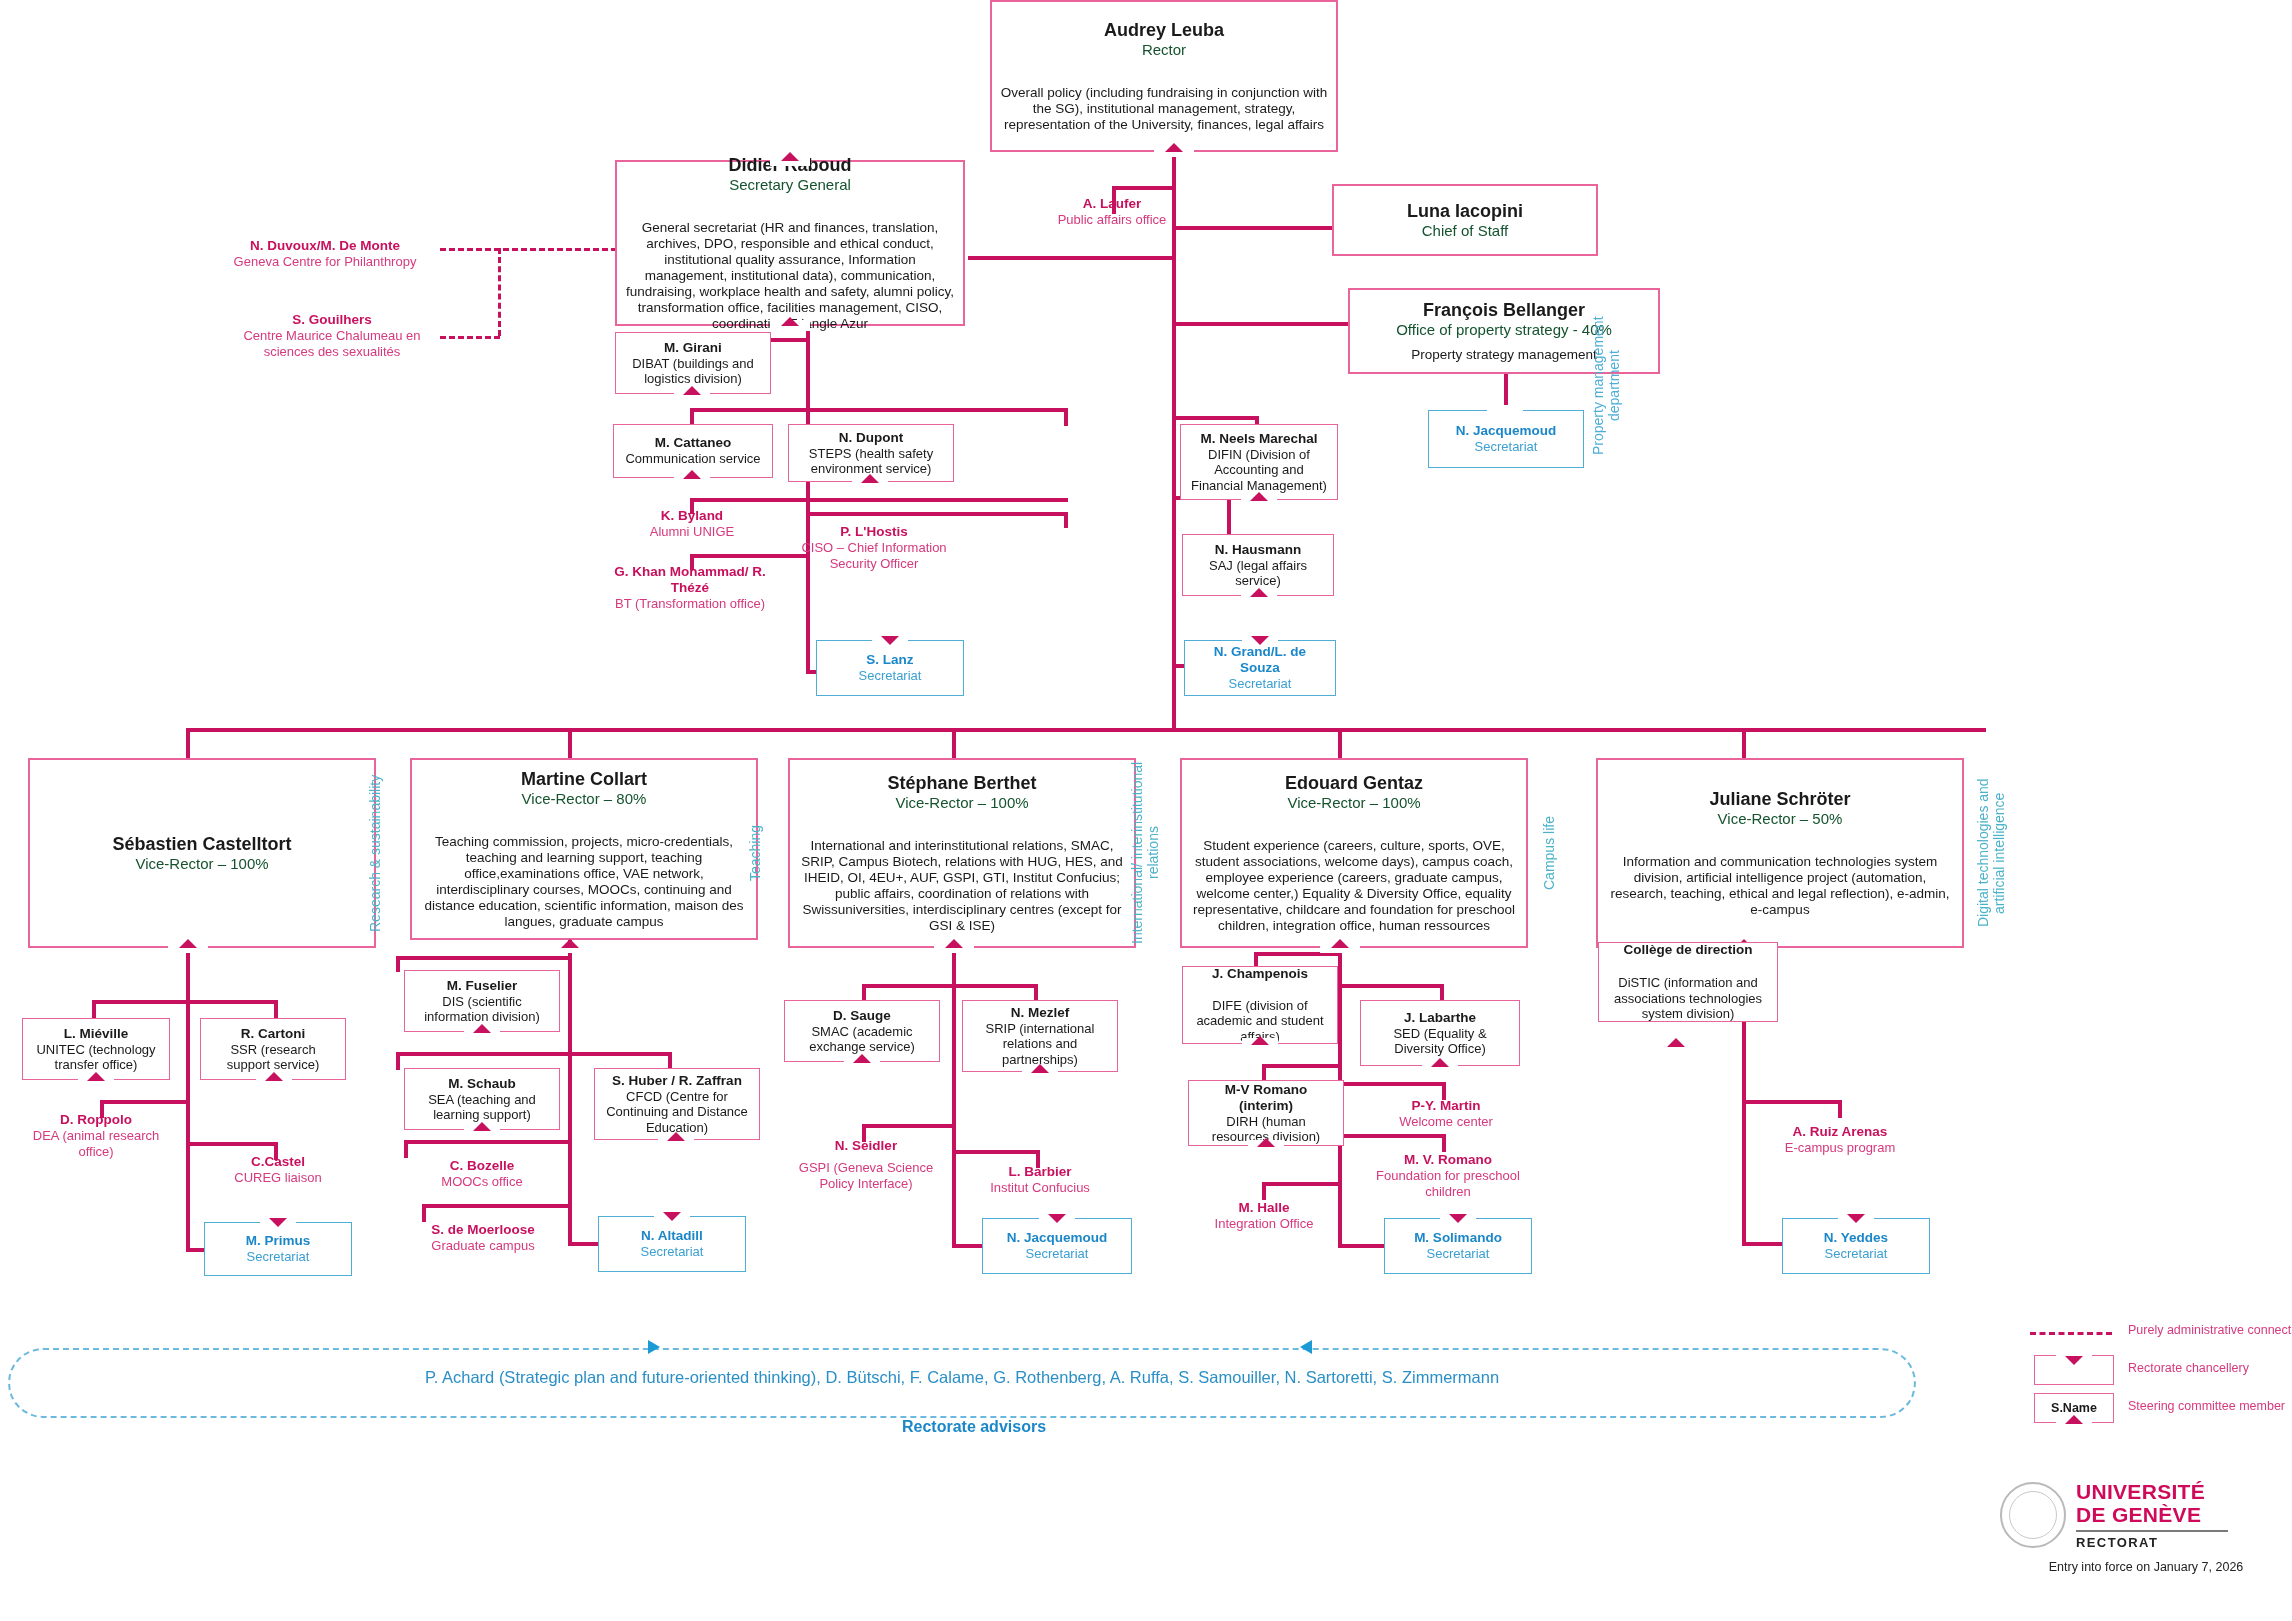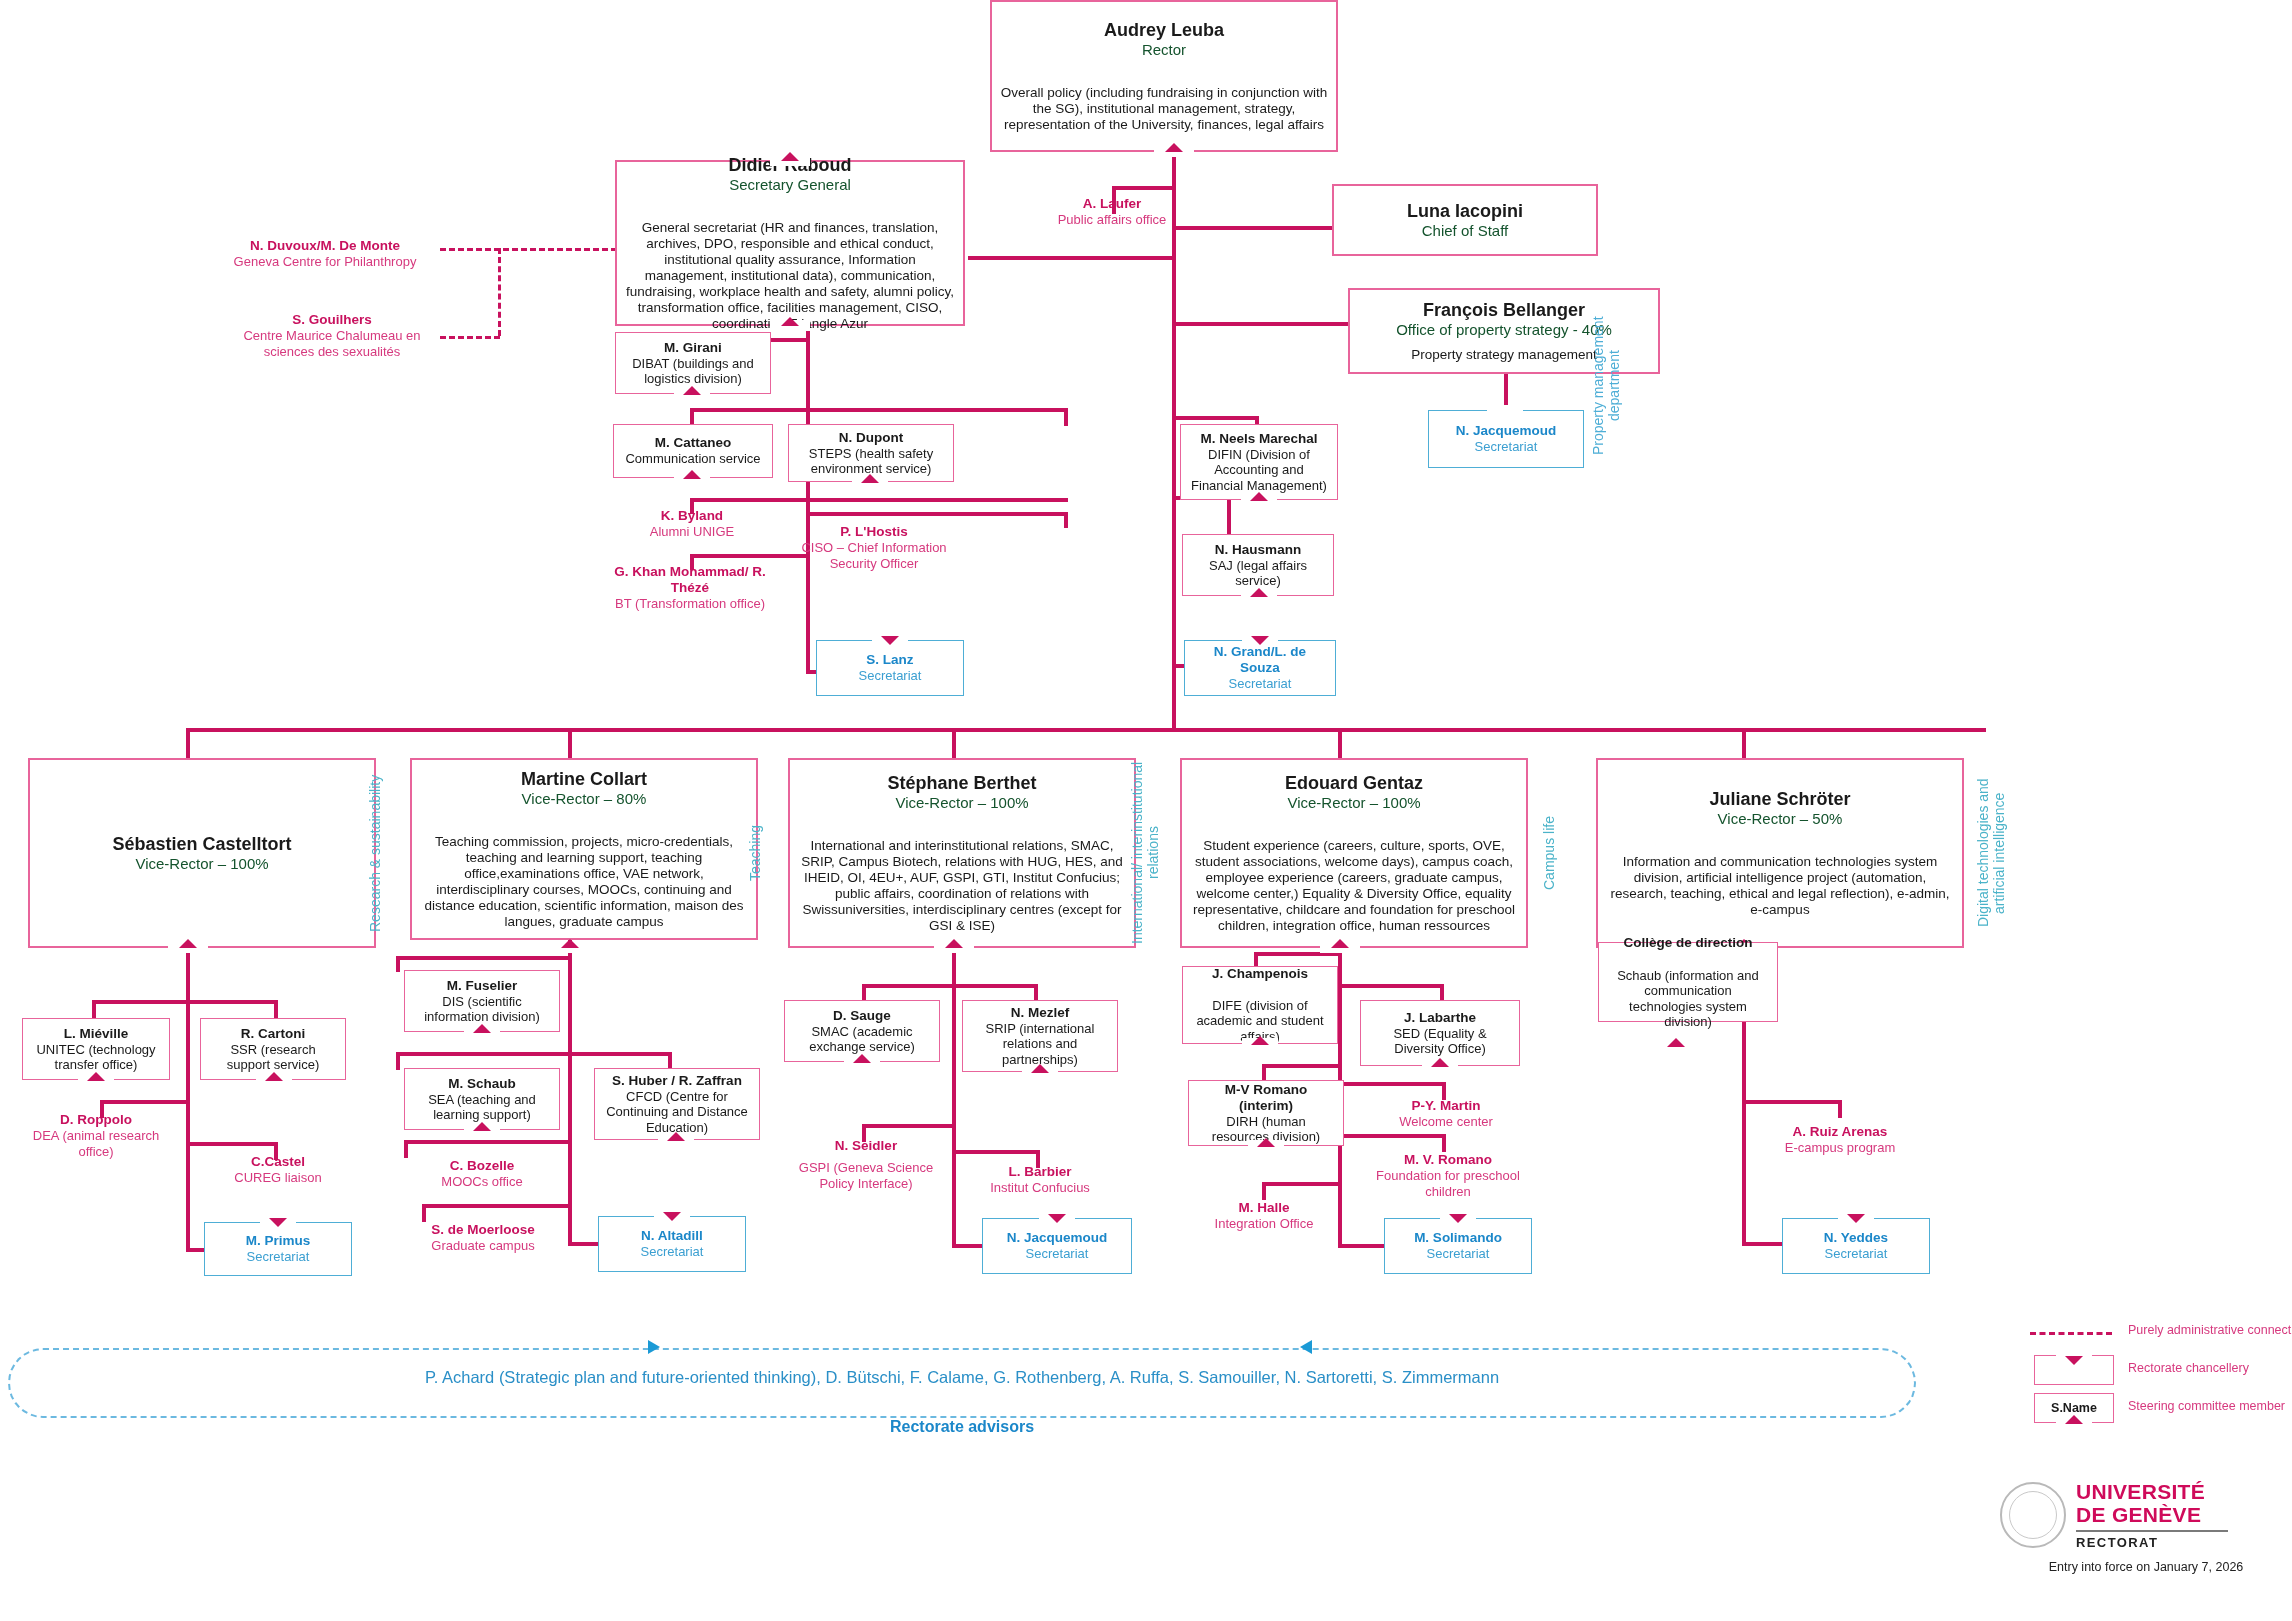--- a/index.html
+++ b/index.html
@@ -54,21 +54,21 @@
 
   
   .dash-h{position:absolute;height:0;border-top:3px dashed #c8115e;}
   .dash-v{position:absolute;width:0;border-left:3px dashed #c8115e;}
 
   
   #advisors{position:absolute;left:8px;top:1348px;width:1908px;height:70px;
             border:2px dashed #6cb9e0;border-radius:36px;box-sizing:border-box;}
   #advisors-text{position:absolute;left:8px;top:1368px;width:1908px;text-align:center;
             font-size:16.5px;color:#2a8fc7;}
-  #advisors-caption{position:absolute;left:8px;top:1418px;width:1908px;text-align:center;
+  #advisors-caption{position:absolute;left:20px;top:1418px;width:1908px;text-align:center;
             font-size:16px;font-weight:bold;color:#1b87c9;}
   .adv-arrow{position:absolute;width:0;height:0;}
 
   
   #legend{position:absolute;left:2030px;top:1315px;width:250px;}
   .lg-row{position:relative;height:38px;}
   .lg-text{position:absolute;left:98px;top:8px;font-size:12.5px;color:#d6397e;white-space:nowrap;}
   .lg-dash{position:absolute;left:0;top:17px;width:82px;border-top:3px dashed #c8115e;}
   .lg-boxA{position:absolute;left:4px;top:2px;width:80px;height:30px;border:1.4px solid #e8649b;
            box-sizing:border-box;background:#fff;}
@@ -485,21 +485,21 @@
   </div>
   <div class="node box-sec" style="left:1384px;top:1218px;width:148px;height:56px;">
     <div class="nm">M. Solimando</div>
     <div class="ds">Secretariat</div>
   </div>
   <div class="notch" style="left:1440px;top:1213px;width:36px;"></div>
   <div class="tri-dn" style="left:1449px;top:1214px;"></div>
 
   <div class="node box-svc" style="left:1598px;top:942px;width:180px;height:80px;gap:17px;">
     <div class="nm">Collège de direction</div>
-    <div class="ds">Schaub (information and communication technologies system division)</div>
+    <div class="ds">DiSTIC (information and associations technologies system division)</div>
   </div>
   <div class="notch" style="left:1658px;top:1040px;width:36px;"></div>
   <div class="tri-up" style="left:1667px;top:1038px;"></div>
 
   <div class="lbl" style="left:1760px;top:1124px;width:160px;">
     <div class="nm">A. Ruiz Arenas</div>
     <div class="ds">E-campus program</div>
   </div>
   <div class="node box-sec" style="left:1782px;top:1218px;width:148px;height:56px;">
     <div class="nm">N. Yeddes</div>

